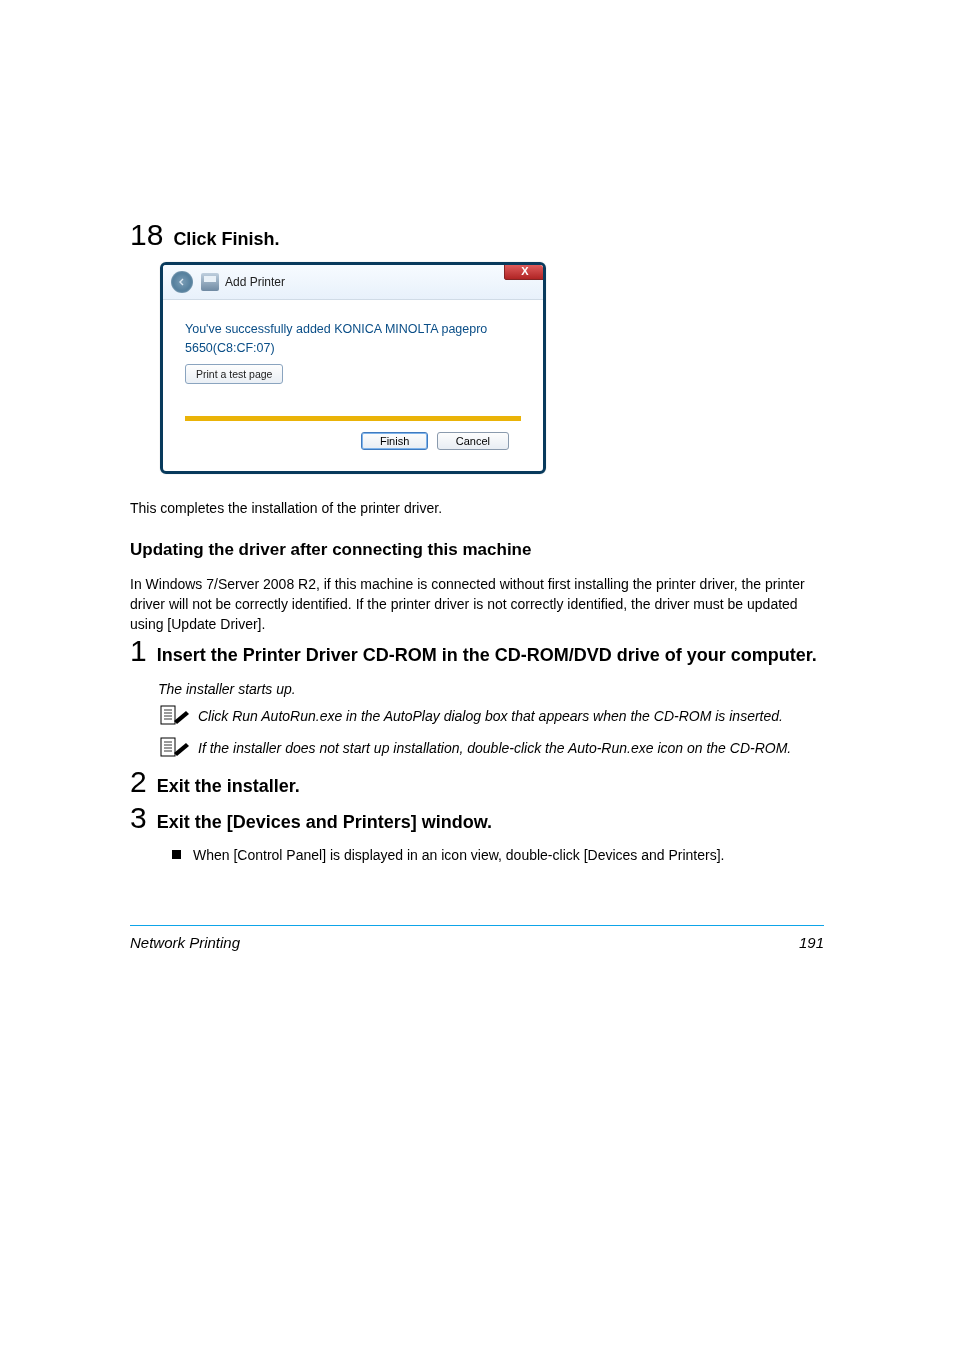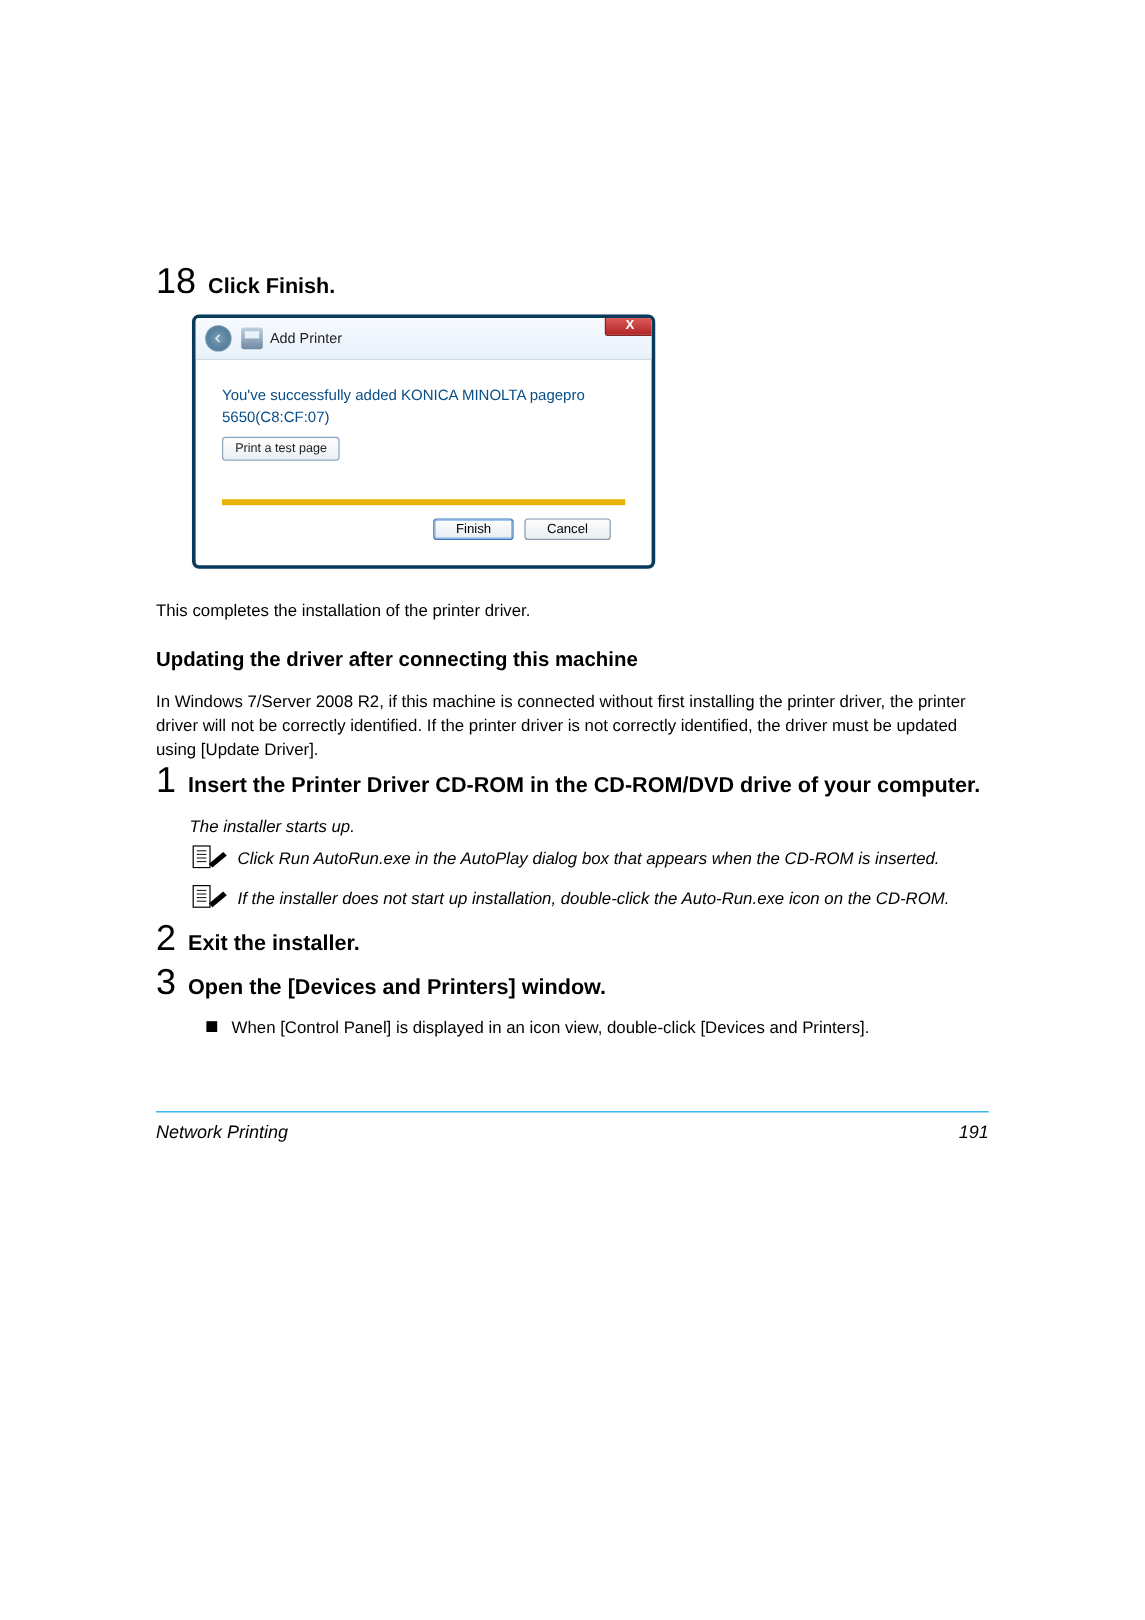--- a/index.html
+++ b/index.html
@@ -273,21 +273,21 @@
     <div class="note-text">If the installer does not start up installation, double-click the Auto-Run.exe icon on the CD-ROM.</div>
   </div>
 
   <div class="step-row" style="margin-top:6px">
     <div class="step-num">2</div>
     <div class="step-text">Exit the installer.</div>
   </div>
 
   <div class="step-row" style="margin-top:-6px">
     <div class="step-num">3</div>
-    <div class="step-text">Open the [Devices and Printers] window.</div>
+    <div class="step-text">Exit the [Devices and Printers] window.</div>
   </div>
 
 
   <div class="bullet-row">
     <div class="sq"></div>
     <div>When [Control Panel] is displayed in an icon view, double-click [Devices and Printers].</div>
   </div>
 
   <div class="footer">
     <div class="footer-left">Network Printing</div>

